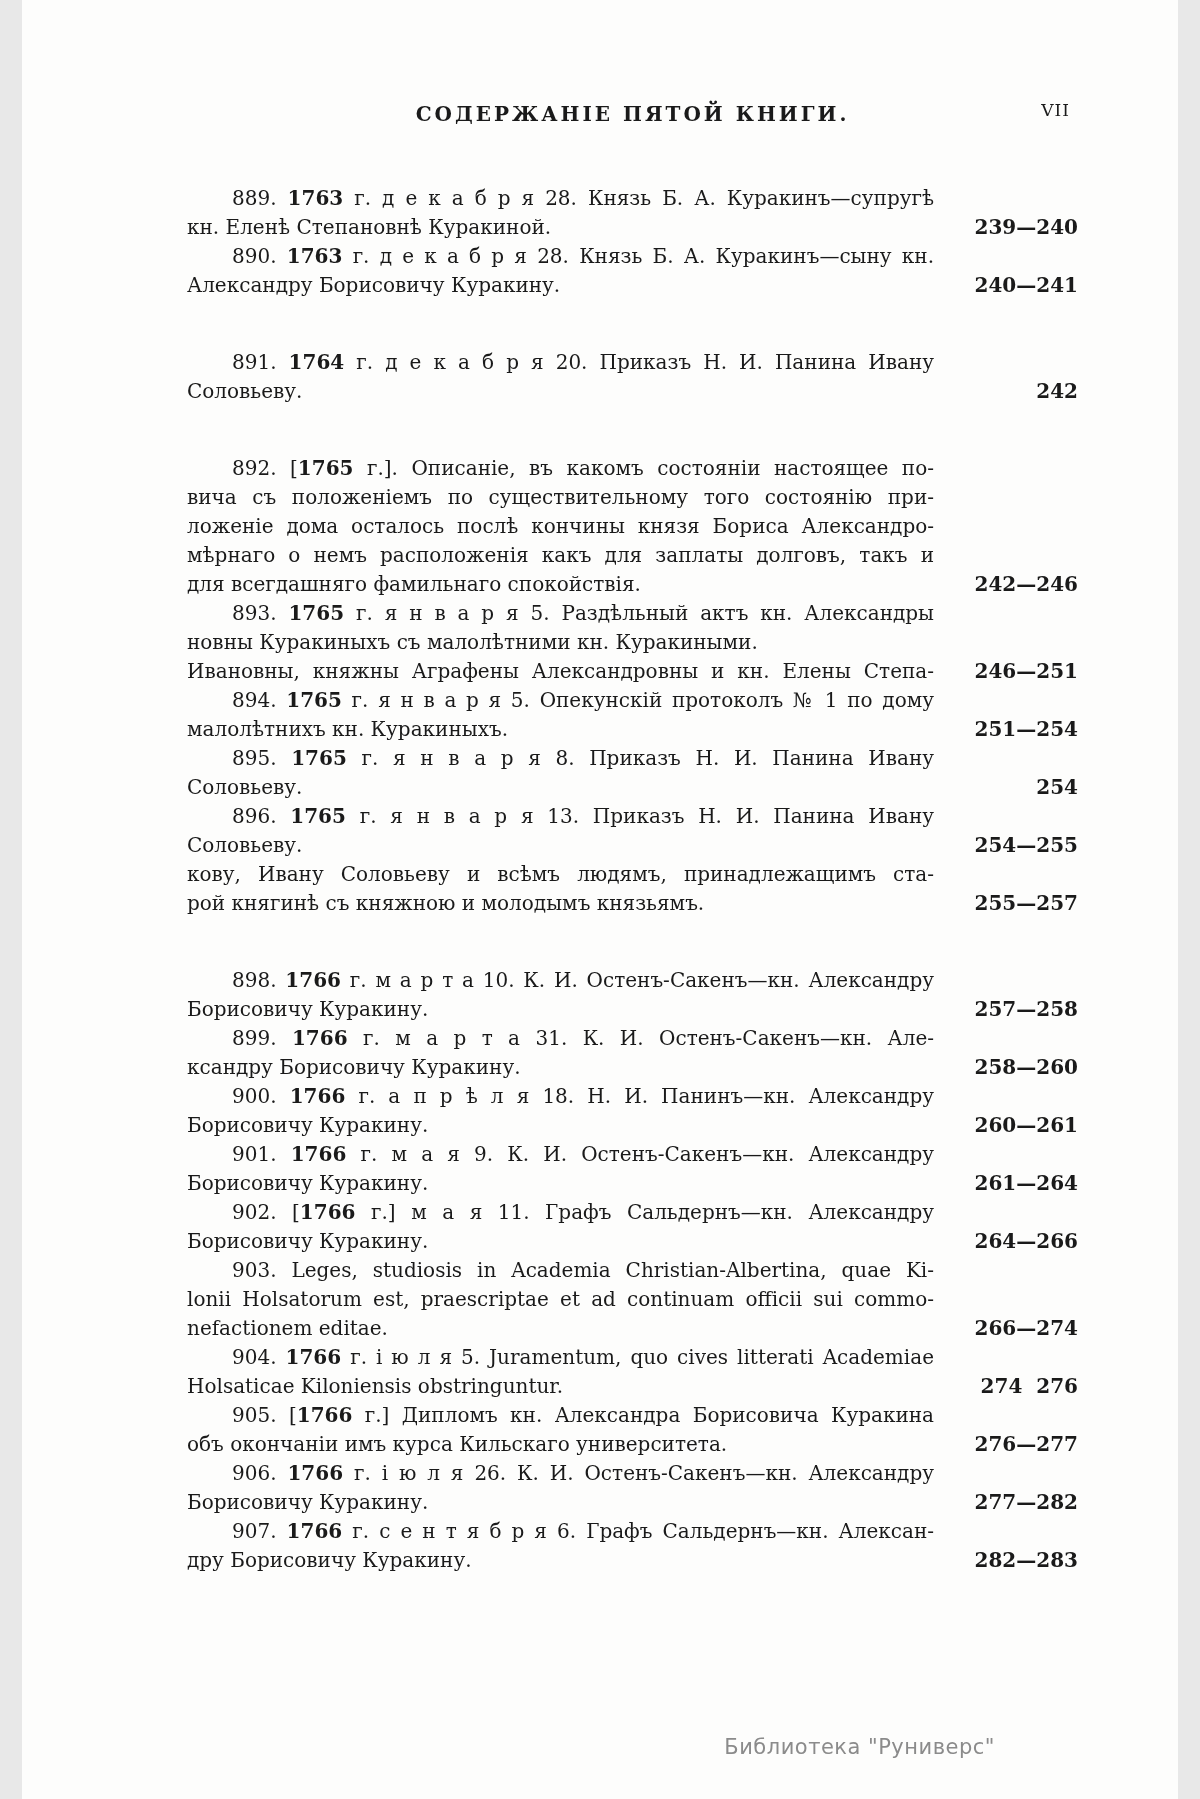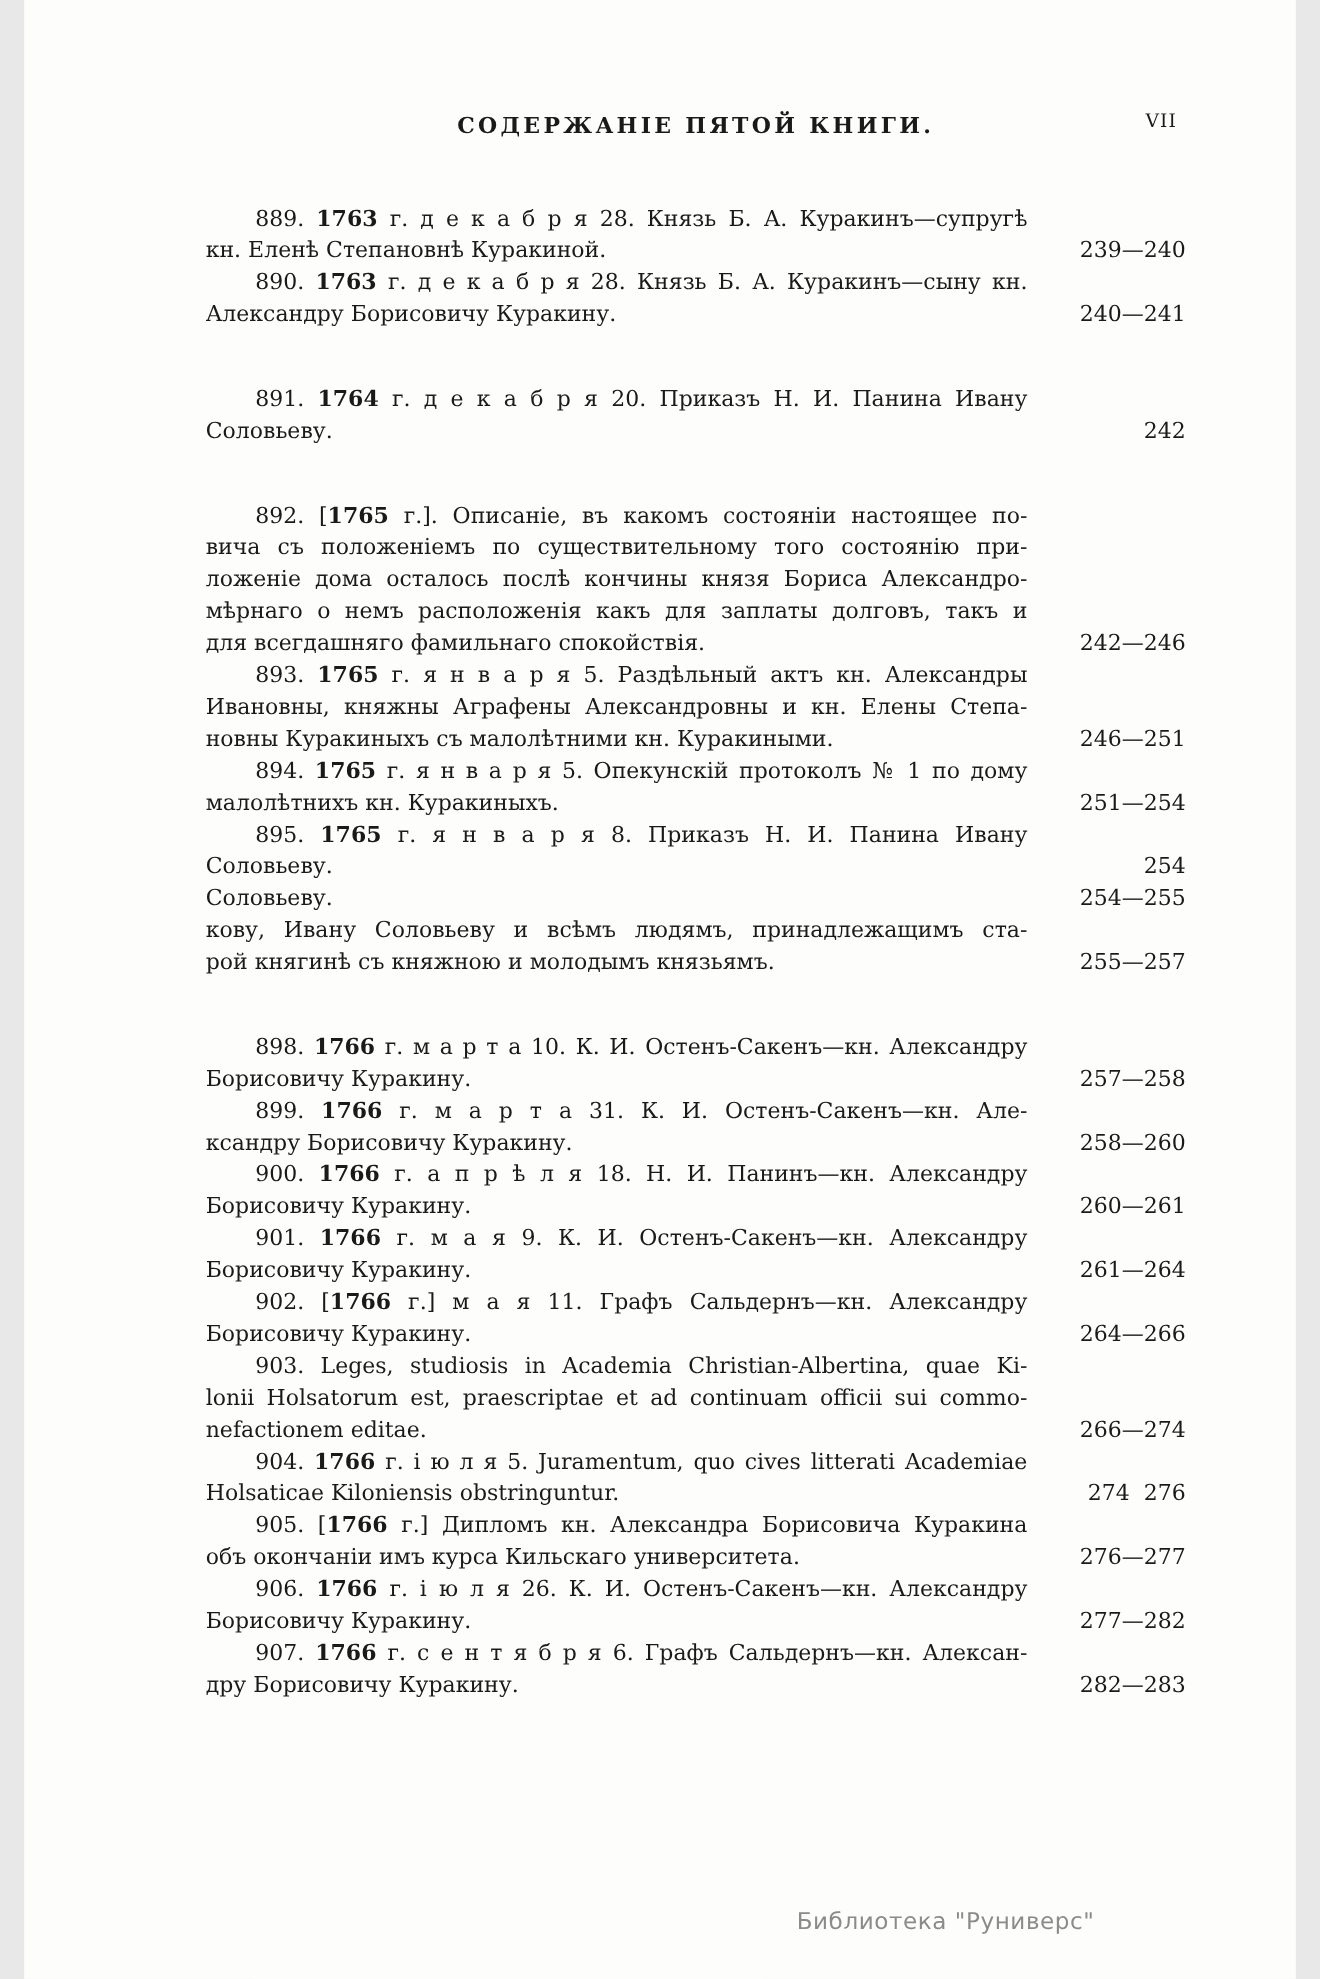--- a/index.html
+++ b/index.html
@@ -60,21 +60,21 @@
     text-align-last: left;
   }
   .line.first { text-indent: 45px; }
   .year { font-weight: bold; }
   .pages {
     position: absolute;
     right: 0;
     bottom: 0;
     font-size: 20px;
     line-height: 29px;
-    font-weight: normal;
+    font-weight: bold;
     white-space: pre;
     text-align: right;
   }
   .watermark {
     position: absolute;
     right: 183px;
     top: 1735px;
     font-family: "DejaVu Sans", "Liberation Sans", sans-serif;
     font-size: 21px;
     color: #8b8b8b;
@@ -109,35 +109,36 @@
         <div class="entry gap">
           <div class="line first j"><span>892. [</span><span class="year">1765</span><span> г.]. Описаніе, въ какомъ состояніи настоящее по-</span></div>
           <div class="line j">вича съ положеніемъ по существительному того состоянію при-</div>
           <div class="line j">ложеніе дома осталось послѣ кончины князя Бориса Александро-</div>
           <div class="line j">мѣрнаго о немъ расположенія какъ для заплаты долговъ, такъ и</div>
           <div class="line last">для всегдашняго фамильнаго спокойствія.</div>
           <span class="pages">242—246</span>
         </div>
         <div class="entry">
           <div class="line first j"><span>893. </span><span class="year">1765</span><span> г. я н в а р я 5. Раздѣльный актъ кн. Александры</span></div>
+          <div class="line last">новны Куракиныхъ съ малолѣтними кн. Куракиными.</div>
           <div class="line j">Ивановны, княжны Аграфены Александровны и кн. Елены Степа-</div>
-          <div class="line last">новны Куракиныхъ съ малолѣтними кн. Куракиными.</div>
           <span class="pages">246—251</span>
         </div>
         <div class="entry">
           <div class="line first j"><span>894. </span><span class="year">1765</span><span> г. я н в а р я 5. Опекунскій протоколъ № 1 по дому</span></div>
           <div class="line last">малолѣтнихъ кн. Куракиныхъ.</div>
           <span class="pages">251—254</span>
         </div>
         <div class="entry">
           <div class="line first j"><span>895. </span><span class="year">1765</span><span> г. я н в а р я 8. Приказъ Н. И. Панина Ивану</span></div>
           <div class="line last">Соловьеву.</div>
           <span class="pages">254</span>
         </div>
         <div class="entry">
+          <div class="line first j"><span>896. </span><span class="year">1765</span><span> г. я н в а р я 13. Приказъ Н. И. Панина Ивану</span></div>
           <div class="line last">Соловьеву.</div>
           <span class="pages">254—255</span>
         </div>
         <div class="entry">
           <div class="line j">кову, Ивану Соловьеву и всѣмъ людямъ, принадлежащимъ ста-</div>
           <div class="line last">рой княгинѣ съ княжною и молодымъ князьямъ.</div>
           <span class="pages">255—257</span>
         </div>
         <div class="entry gap">
           <div class="line first j"><span>898. </span><span class="year">1766</span><span> г. м а р т а 10. К. И. Остенъ-Сакенъ—кн. Александру</span></div>

